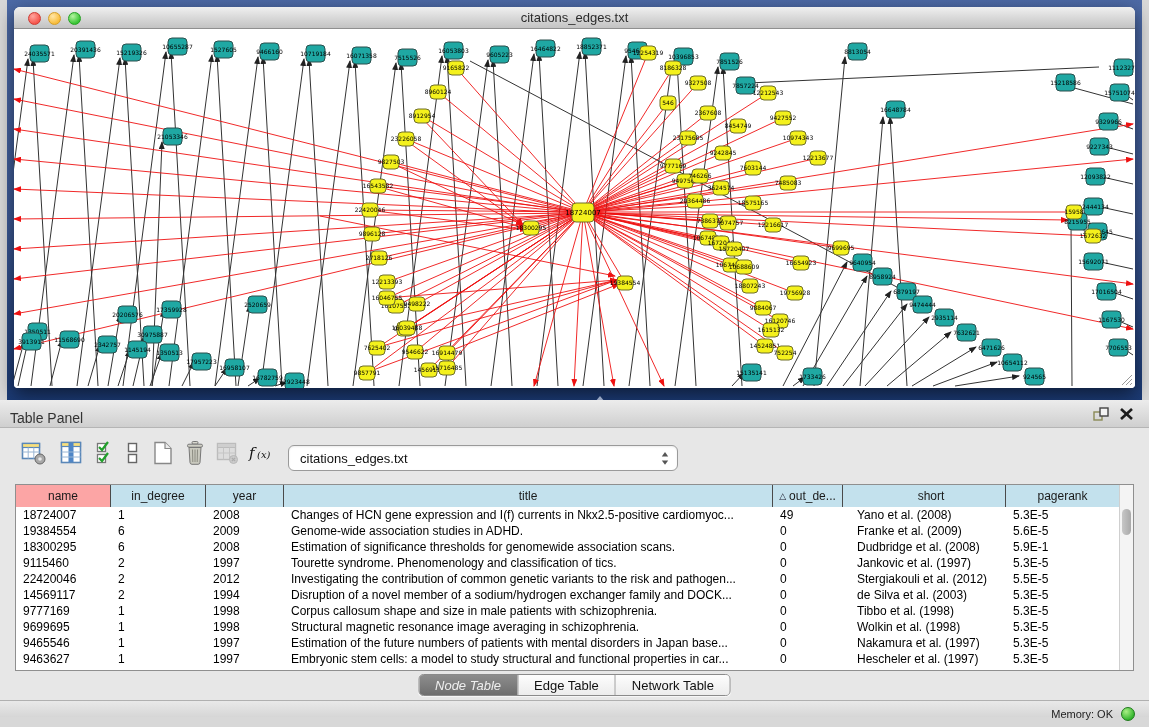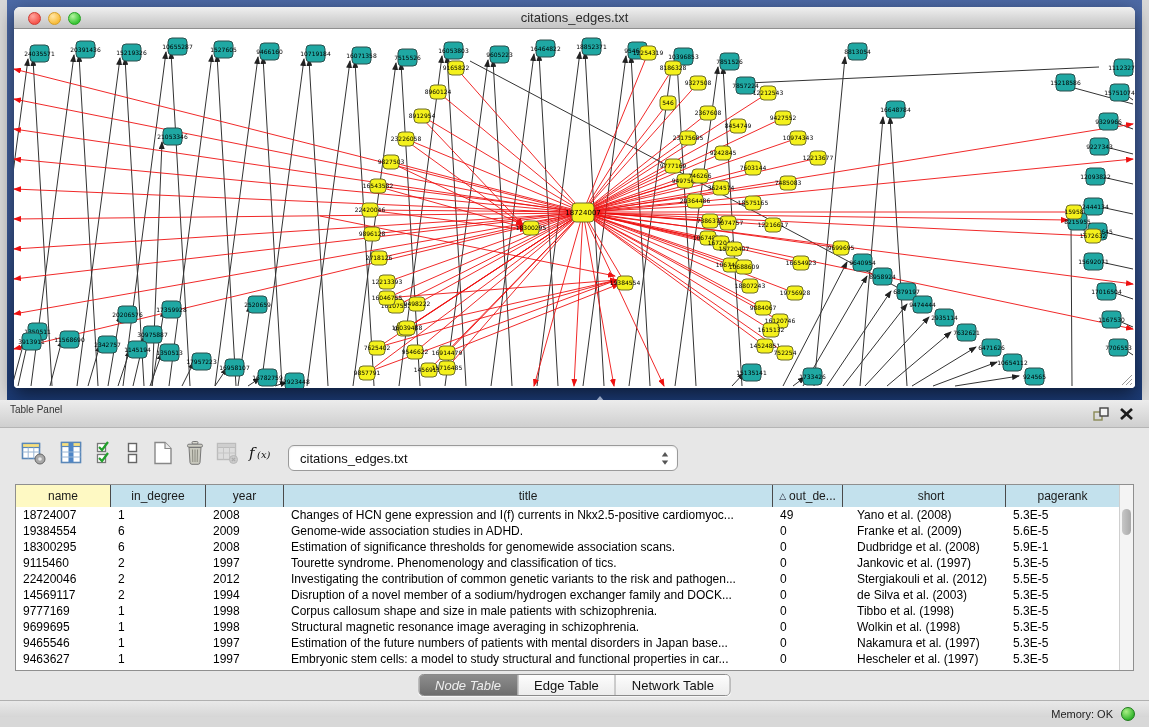--- a/index.html
+++ b/index.html
@@ -24,37 +24,37 @@
   .canvas{position:relative;width:100%;height:359px;background:#fff;overflow:hidden;
           border-radius:0 0 4px 4px;}
   .grip{position:absolute;right:2px;bottom:2px;}
   .splitter-glyph{position:absolute;left:588px;top:396px;width:0;height:0;
           border-left:5px solid transparent;border-right:5px solid transparent;
           border-bottom:6px solid #b9c4da;opacity:.8;}
   
   .table-panel{position:absolute;left:0;top:400px;width:1149px;height:300px;background:#e7e7e7;}
   .panel-header{position:relative;height:28px;background:linear-gradient(180deg,#ececec,#cfcfcf);
           border-bottom:1px solid #b5b5b5;}
-  .panel-header .ph-title{position:absolute;left:10px;top:4px;font-size:10px;color:#333;}
+  .panel-header .ph-title{position:absolute;left:10px;top:10px;font-size:14px;color:#333;}
   .ph-btn{position:absolute;top:5px;width:20px;height:18px;cursor:default;}
   .ph-btn.float{right:38px;}
   .ph-btn.close{right:12px;}
   .toolbar{position:absolute;left:0;top:28px;height:44px;width:100%;}
   .tb-btn{position:absolute;top:12px;width:28px;height:26px;}
   .combo{position:absolute;left:288px;top:17px;width:390px;height:26px;background:#fff;
          border:1px solid #9a9a9a;border-radius:6px;box-shadow:inset 0 1px 2px rgba(0,0,0,.08);}
   .combo .val{position:absolute;left:11px;top:5px;font-size:13px;color:#111;}
   .combo .arr{position:absolute;right:8px;top:5px;}
   
   .tablebox{position:absolute;left:15px;top:84px;width:1119px;height:187px;background:#fff;
             border:1px solid #8f8f8f;overflow:hidden;}
   .thead{display:flex;height:22px;border-bottom:1px solid #555;width:1104px;}
   .th{height:22px;background:#c3e1ed;border-right:1px solid #4a4a4a;font-size:12px;color:#1a1a1a;
       display:flex;align-items:center;justify-content:center;overflow:hidden;white-space:nowrap;}
-  .th:first-child{background:#fef9c3;text-align:center;}
+  .th:first-child{background:#fca5a5;text-align:center;}
   .th .sort{font-size:9px;margin-right:3px;color:#223;}
   .tbody{width:1104px;}
   .tr{display:flex;height:16px;}
   .td{font-size:12px;color:#000;padding-left:7px;line-height:16px;white-space:nowrap;
       overflow:hidden;}
   .c0{width:95px;}.c1{width:95px;}.c2{width:78px;}.c3{width:489px;}.c4{width:70px;}
   .c5{width:163px;padding-left:14px;}.c6{flex:1;}
   .vscroll{position:absolute;right:0;top:0;width:14px;height:100%;background:#f4f4f4;
            border-left:1px solid #cfcfcf;}
   .vthumb{position:absolute;left:2px;top:24px;width:9px;height:26px;border-radius:5px;

